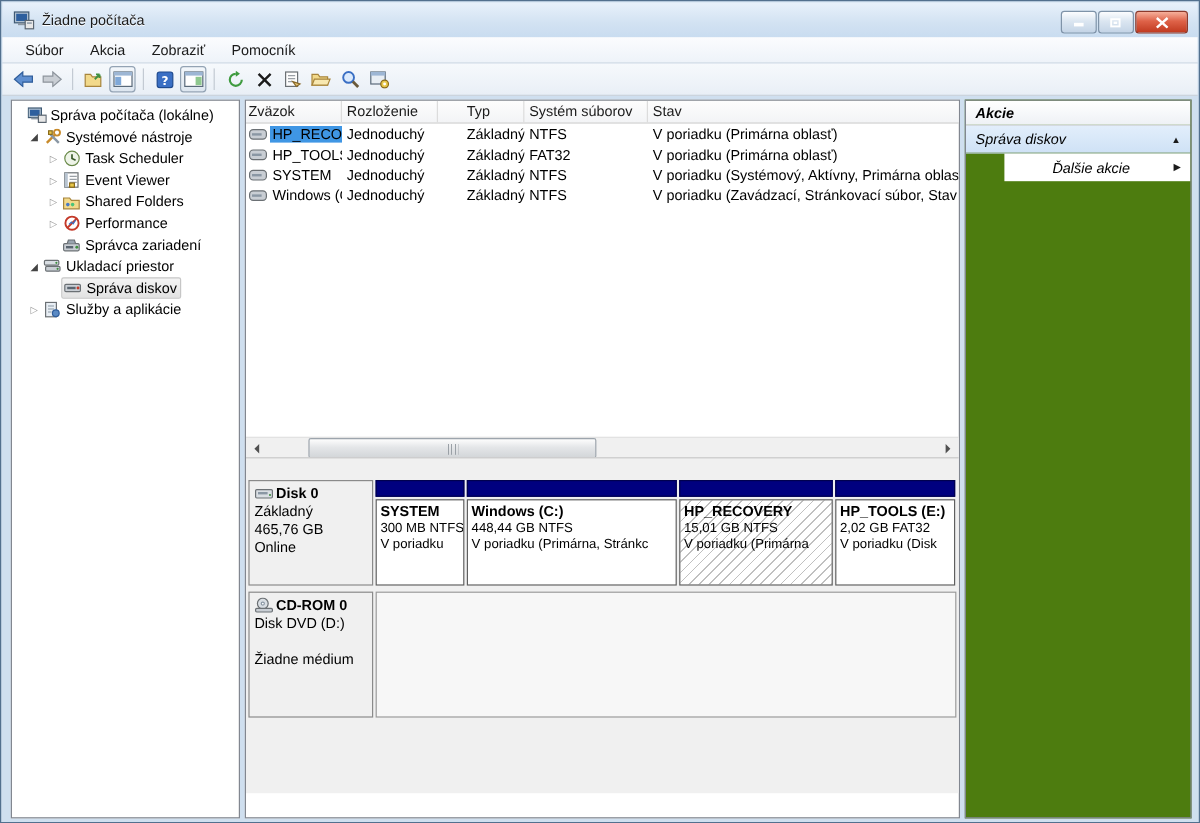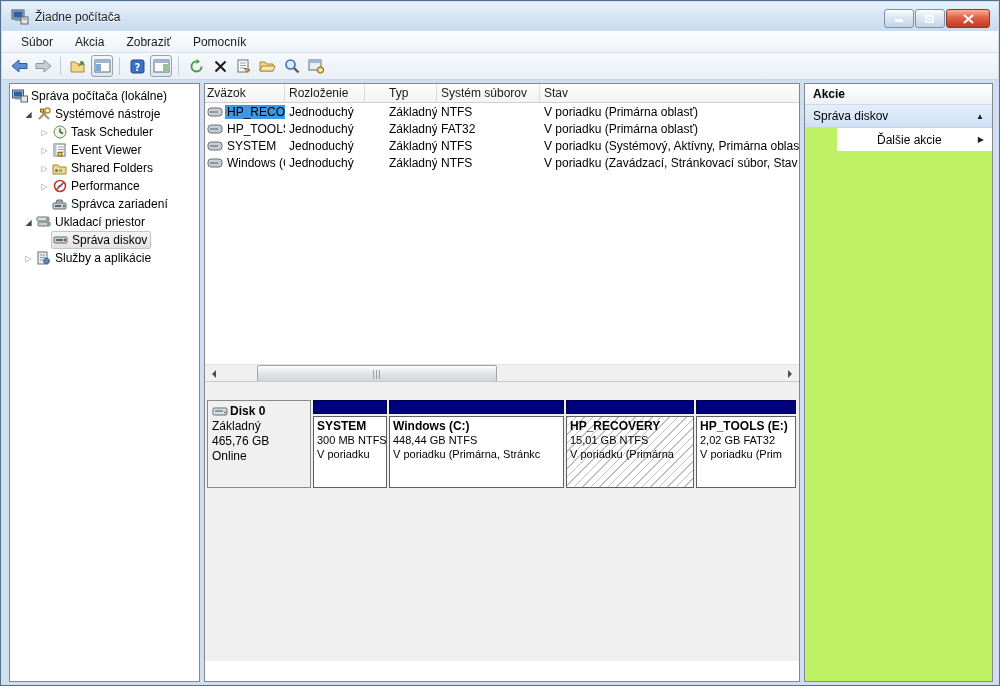--- a/index.html
+++ b/index.html
@@ -26,30 +26,30 @@
   .toolbar{position:absolute;top:52px;left:1px;right:1px;height:27px;
     background:linear-gradient(#f6f9fc,#e9eff6);border-bottom:1px solid #ccd4dd;
     display:flex;align-items:center;padding-left:6px;gap:2px;}
   .tb-btn{width:22px;height:22px;display:flex;align-items:center;justify-content:center;border:1px solid transparent;border-radius:3px;}
   .tb-btn.pressed{border-color:#93a3b4;background:linear-gradient(#f3f7fb,#dde6ef);}
   .tb-sep{width:1px;height:18px;background:#c3cad3;margin:0 4px;}
 
   
   .tree-panel{position:absolute;left:8px;top:82px;width:191px;height:599px;background:#fff;border:1px solid #828790;padding-top:3px;overflow:hidden;}
   .center-panel{position:absolute;left:203px;top:82px;width:596px;height:599px;background:#fff;border:1px solid #828790;overflow:hidden;}
-  .action-panel{position:absolute;left:803px;top:82px;width:189px;height:599px;background:#bef264;border:1px solid #828790;overflow:hidden;}
+  .action-panel{position:absolute;left:803px;top:82px;width:189px;height:599px;background:#4d7c0f;border:1px solid #828790;overflow:hidden;font-style:italic;}
 
   
   .trow{height:18px;display:flex;align-items:center;font-size:12px;white-space:nowrap;color:#000;}
   .arrow{width:13px;flex:none;text-align:center;font-size:8px;color:#444;}
   .arrow.hollow{color:#9a9a9a;}
   .ticon{width:17px;height:16px;flex:none;display:flex;align-items:center;justify-content:center;}
   .tlabel{padding:0 3px;}
   .tsel{display:flex;align-items:center;background:linear-gradient(#f4f4f4,#e2e2e2);border:1px solid #c6c6c6;border-radius:2px;}
-  .lvl0{padding-left:1px;} .lvl1{padding-left:12px;} .lvl2{padding-left:28px;}
+  .lvl0{padding-left:12px;} .lvl1{padding-left:12px;} .lvl2{padding-left:28px;}
 
   
   .vheader{display:flex;height:19px;background:linear-gradient(#fdfdfd,#f3f4f6);border-bottom:1px solid #cfcfcf;font-size:12px;color:#1b1b1b;}
   .vh{padding:2px 4px;border-right:1px solid #dcdcdc;overflow:hidden;white-space:nowrap;}
   .vrow{display:flex;height:17px;align-items:center;font-size:12px;white-space:nowrap;}
   .vc{padding:0 4px;overflow:hidden;flex:none;}
   .c-name{width:80px;display:flex;align-items:center;padding:0 0 0 2px;}
   .c-layout{width:80px;} .c-type{width:52px;margin-left:20px;} .c-fs{width:103px;} .c-status{flex:1 1 auto;}
   .vicon{width:16px;height:12px;flex:none;margin-right:2px;}
   .vname{flex:1;padding:0 2px;}
@@ -459,26 +459,44 @@
               <div class="pname">HP_RECOVERY</div>
               <div>15,01 GB NTFS</div>
               <div>V poriadku (Primárna</div>
             </div>
           </div>
           <div class="part p4">
             <div class="pbar"></div>
             <div class="pbody">
               <div class="pname">HP_TOOLS  (E:)</div>
               <div>2,02 GB FAT32</div>
-              <div>V poriadku (Prim</div>
+              <div>V poriadku (Disk</div>
             </div>
           </div>
         </div>
       </div>
 
+      <div class="disk-row row-cdrom">
+        <div class="dlabel">
+          <div class="dname">
+              <span class="dicon">
+                <svg width="17" height="13" viewBox="0 0 17 13">
+                  <circle cx="7" cy="5" r="4.5" fill="#d9dee3" stroke="#6b7074"></circle>
+                  <circle cx="7" cy="5" r="1.3" fill="#fff" stroke="#8a97a4"></circle>
+                  <rect x="1" y="9" width="14" height="3" rx="1" fill="#c9ced4" stroke="#6b7074"></rect>
+                </svg>
+              </span>
+              <span>CD-ROM 0</span>
+            </div>
+          <div>Disk DVD (D:)</div>
+          <div>&nbsp;</div>
+          <div>Žiadne médium</div>
+        </div>
+        <div class="dtrack empty"></div>
+      </div>
 
     </div>
   </div>
 
   <div class="action-panel">
     <div class="ap-header">
         <span>Akcie</span>
       </div>
     <div class="ap-group">
       <span>Správa diskov</span>

